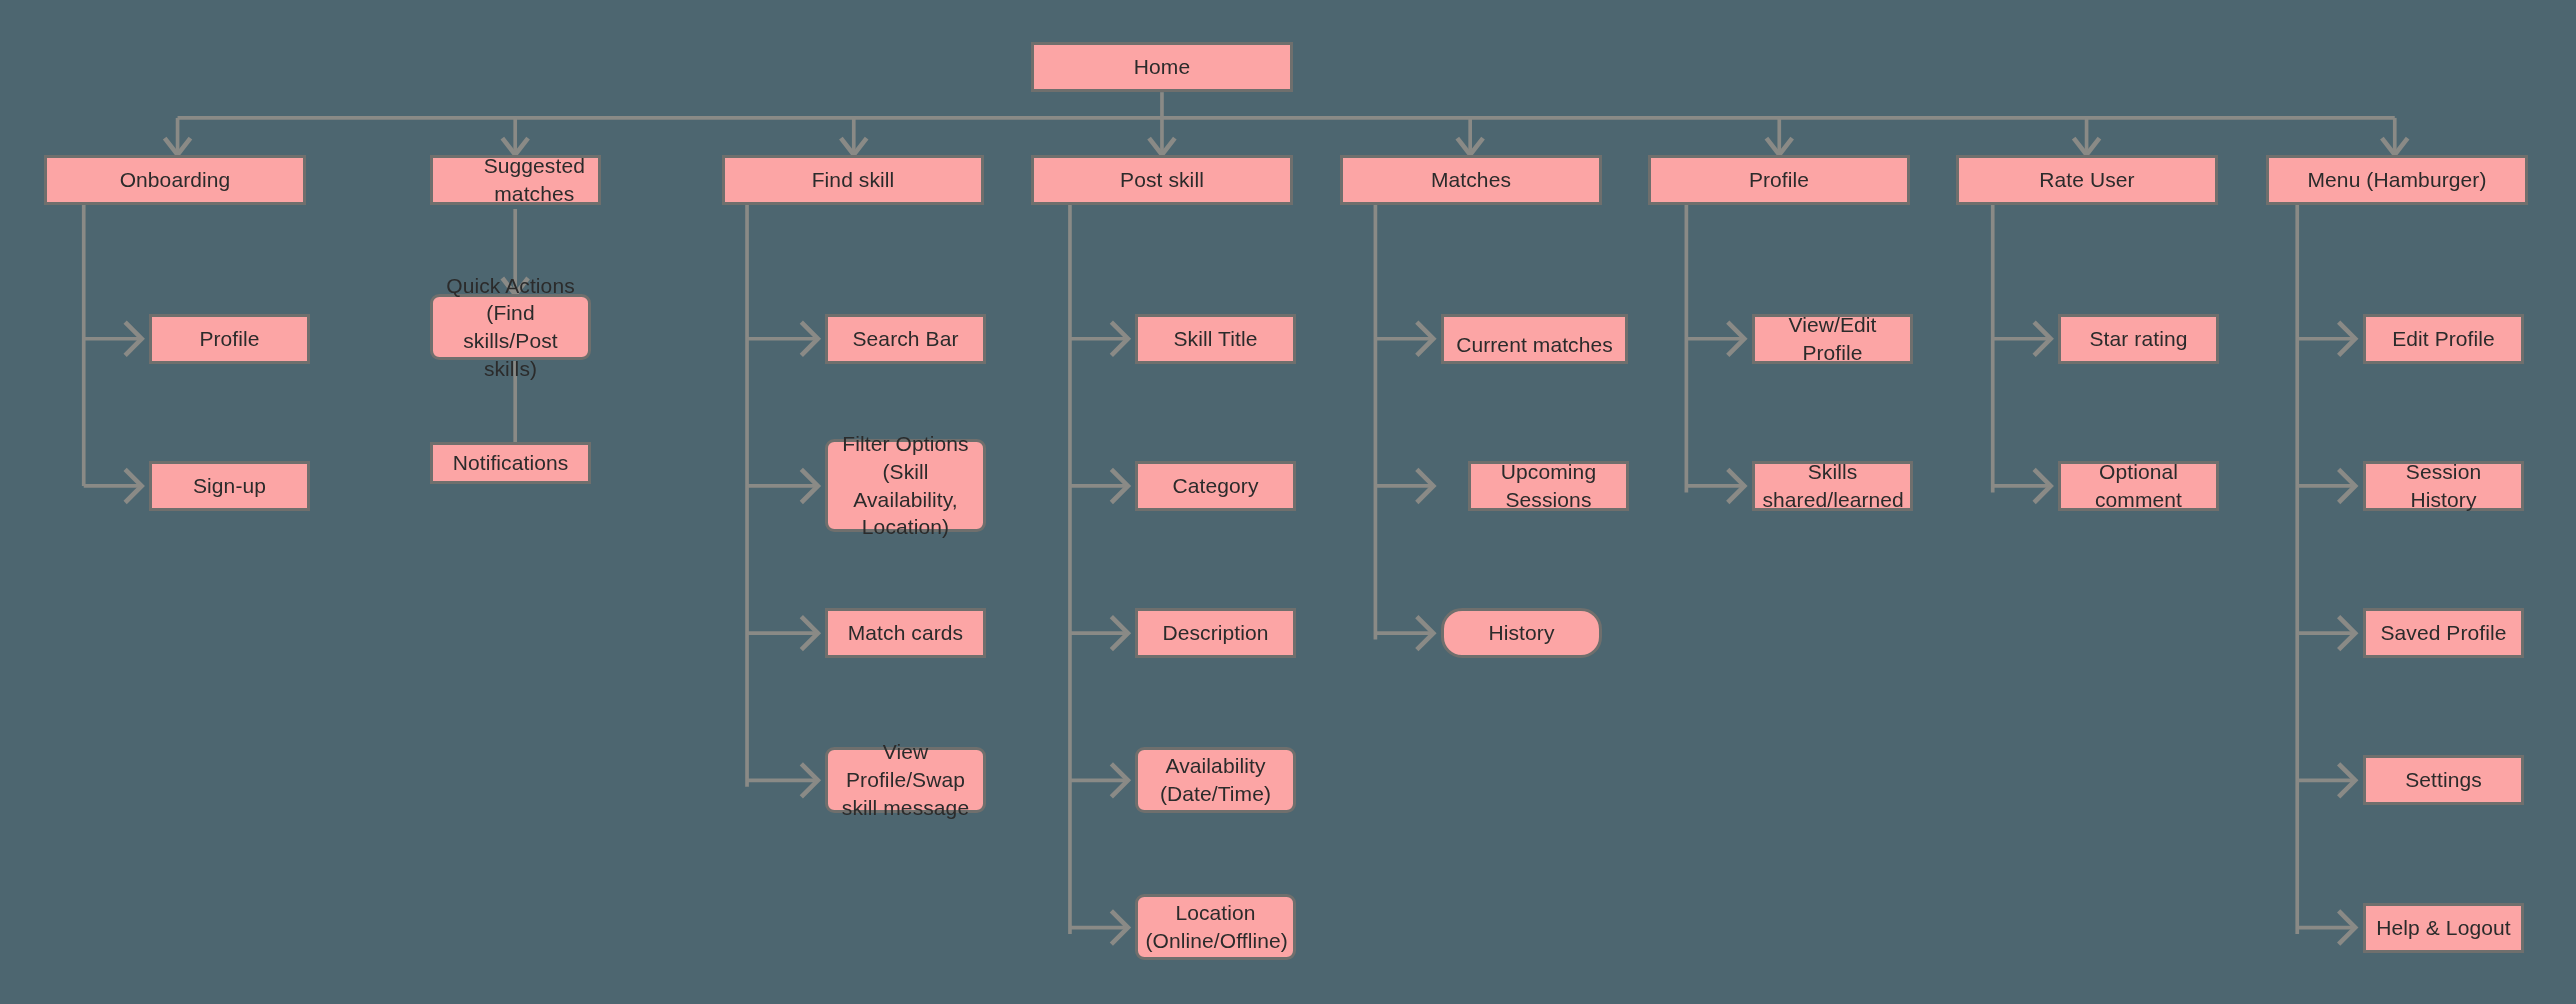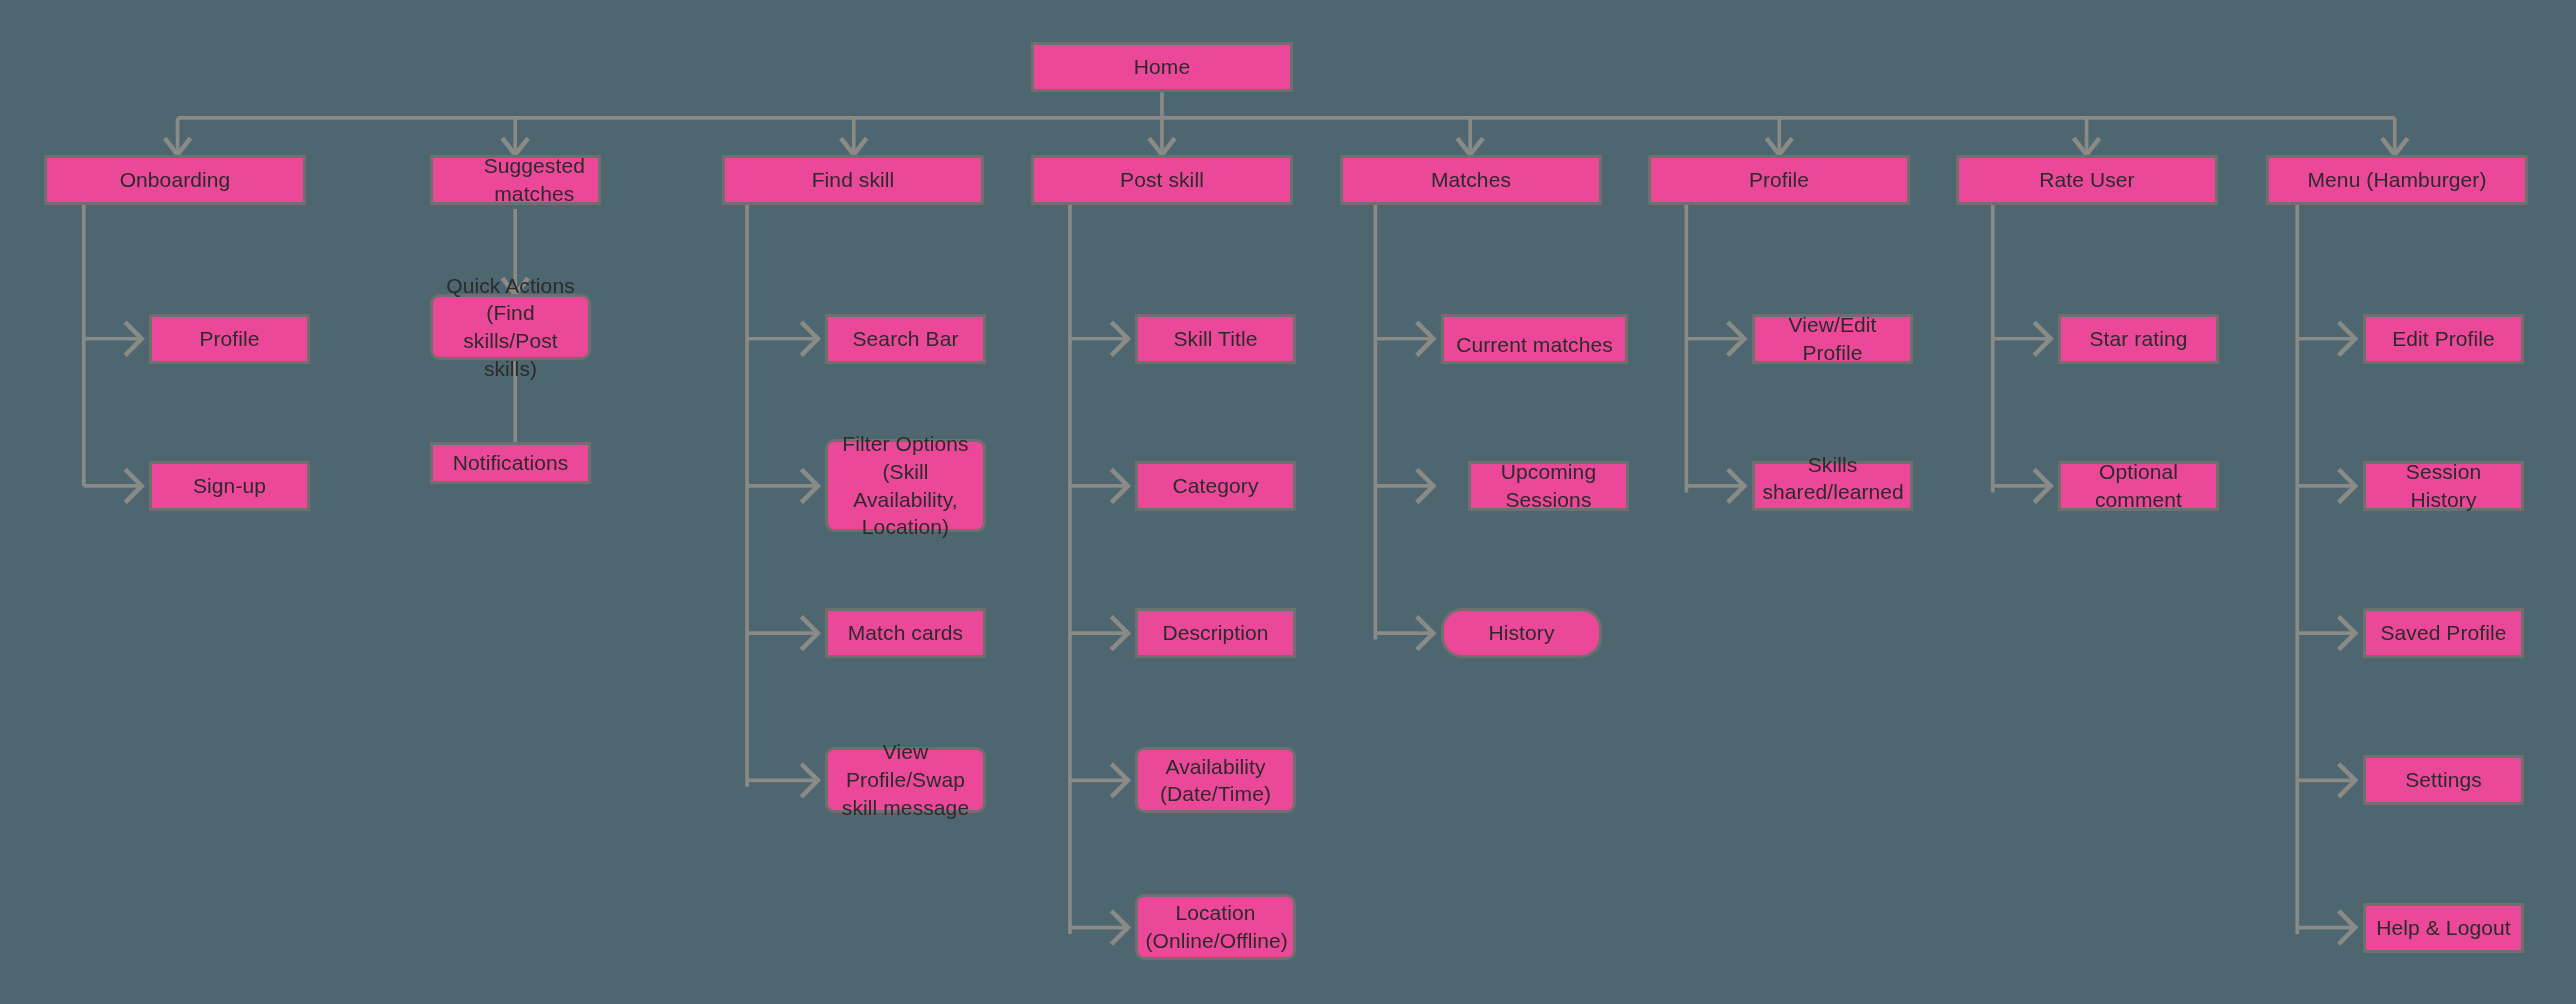--- a/index.html
+++ b/index.html
@@ -22,21 +22,21 @@
     position: absolute;
     left: 0;
     top: 0;
     width: 2576px;
     height: 1005px;
     pointer-events: none;
   }
   .node {
     position: absolute;
     box-sizing: border-box;
-    background: #ec4899;
+    background: #fca5a5;
     border: 3.7px solid #6f6f6d;
     color: #2b2b2b;
     display: flex;
     align-items: center;
     justify-content: center;
     text-align: center;
     line-height: 1.32;
     font-size: 21px;
     padding: 1.8px 7.4px;
     letter-spacing: 0.1px;
@@ -220,21 +220,21 @@
 
   <div class="node" style="left:1135px; top:314px; width:161px; height:50px;">
     <span class="lbl">Skill Title</span>
   </div>
   <div class="node" style="left:1135px; top:461px; width:161px; height:50px;">
     <span class="lbl">Category</span>
   </div>
   <div class="node" style="left:1135px; top:608px; width:161px; height:50px;">
     <span class="lbl">Description</span>
   </div>
-  <div class="node rounded" style="left:1135px; top:747px; width:161px; height:66px;align-items:flex-end;">
+  <div class="node rounded" style="left:1135px; top:747px; width:161px; height:66px;">
     <span class="lbl">Availability
 (Date/Time)</span>
   </div>
   <div class="node rounded" style="left:1135px; top:894px; width:161px; height:66px;">
     <span class="lbl">Location
 (Online/Offline)</span>
   </div>
 
   <div class="node" style="left:1441px; top:314px; width:187px; height:50px;align-items:flex-end;">
     <span class="lbl">Current matches</span>
@@ -242,21 +242,21 @@
   <div class="node" style="left:1441px; top:461px; width:161px; height:50px;margin-left:27px;">
     <span class="lbl">Upcoming Sessions</span>
   </div>
   <div class="node" style="left:1441px; top:608px; width:161px; height:50px;border-radius:21px;">
     <span class="lbl">History</span>
   </div>
 
   <div class="node" style="left:1752px; top:314px; width:161px; height:50px;">
     <span class="lbl">View/Edit Profile</span>
   </div>
-  <div class="node" style="left:1752px; top:461px; width:161px; height:50px;align-items:flex-end;">
+  <div class="node" style="left:1752px; top:461px; width:161px; height:50px;">
     <span class="lbl">Skills shared/learned</span>
   </div>
 
   <div class="node" style="left:2058px; top:314px; width:161px; height:50px;">
     <span class="lbl">Star rating</span>
   </div>
   <div class="node" style="left:2058px; top:461px; width:161px; height:50px;">
     <span class="lbl">Optional comment</span>
   </div>
 

